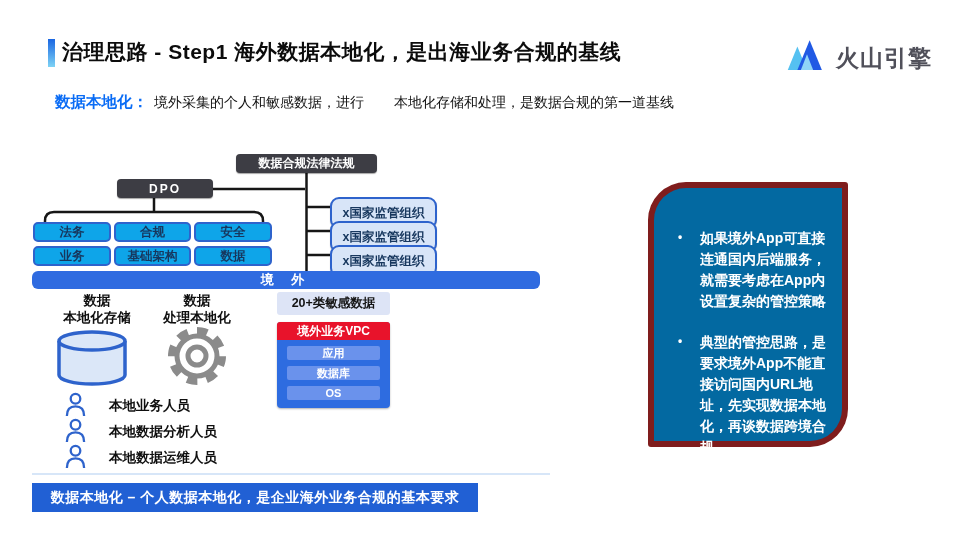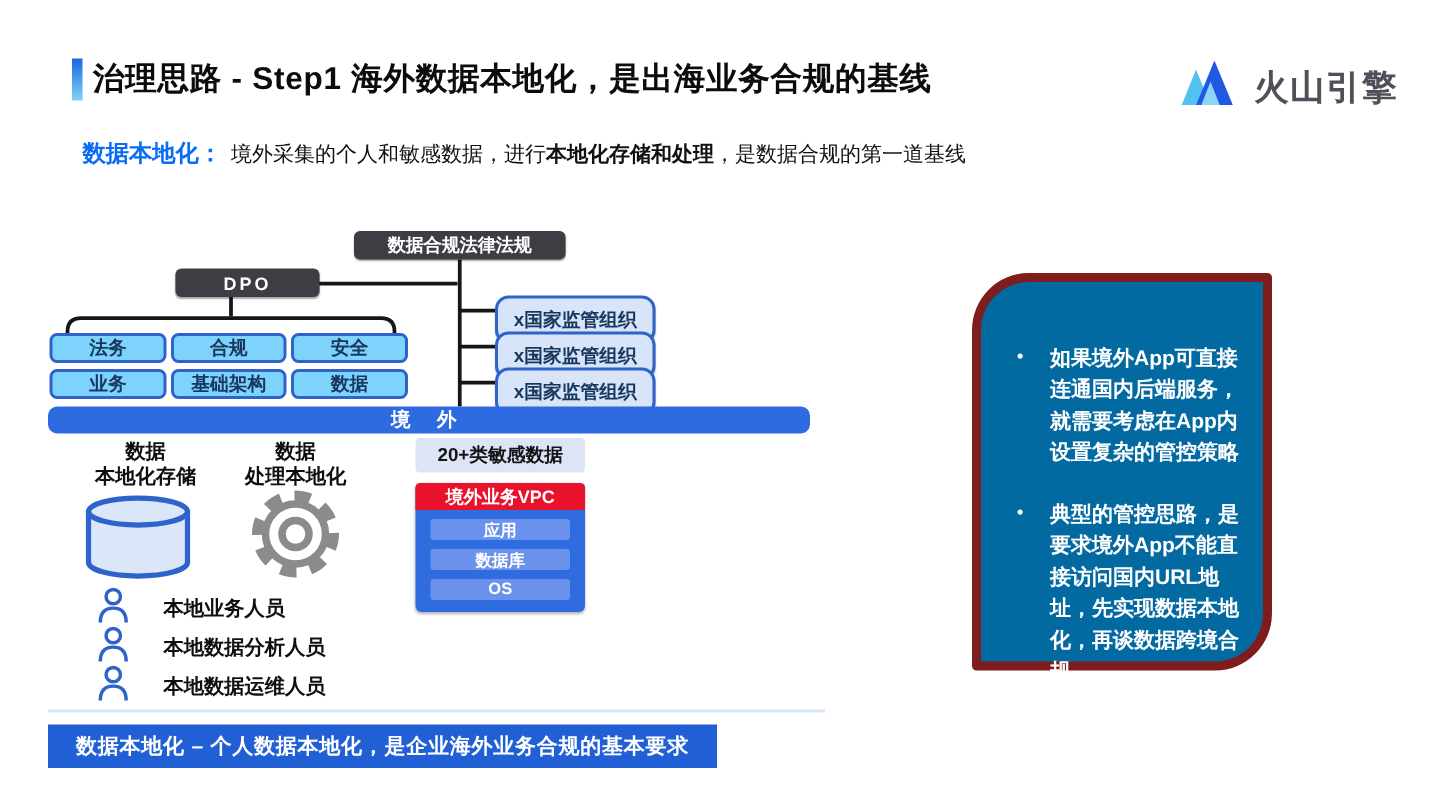--- a/index.html
+++ b/index.html
@@ -11,28 +11,28 @@
 
   
   .accent-bar{left:48px;top:39px;width:7px;height:28px;background:linear-gradient(#1a66e2,#7ed3f5);}
   .page-title{left:62px;top:38px;font-size:21px;font-weight:bold;color:#0c0c0c;letter-spacing:.5px;white-space:nowrap;}
   .logo{right:28px;top:38px;display:flex;align-items:center;gap:8px;}
   .logo-text{font-size:23px;font-weight:bold;color:#50505a;letter-spacing:1px;}
 
   
   .subtitle{left:55px;top:92px;font-size:14px;color:#111;white-space:nowrap;}
   .subtitle .lead{color:#0a6cf5;font-weight:bold;font-size:15.5px;margin-right:6px;}
-  .subtitle .b{font-weight:bold;}
+  .subtitle .b{font-weight:normal;margin-left:30px;}
 
   
   .dark-box{background:#3d3d44;color:#fff;font-weight:bold;font-size:12px;border-radius:4px;
     display:flex;align-items:center;justify-content:center;box-shadow:0 1px 1px rgba(0,0,0,.35);}
   .law-box{left:236px;top:154px;width:141px;height:19px;}
   .dpo-box{left:117px;top:179px;width:96px;height:19px;letter-spacing:2px;}
-  .dept-box{background:#7dd3fc;border:2px solid #2e63cc;border-radius:5px;color:#17375e;
+  .dept-box{background:#0ea5e9;border:2px solid #2e63cc;border-radius:5px;color:#17375e;
     font-weight:bold;font-size:12.5px;display:flex;align-items:center;justify-content:center;box-sizing:border-box;}
   .reg-box{background:#d8e5f8;border:2px solid #2e63cc;border-radius:9px;color:#17375e;
     font-weight:bold;font-size:12.5px;display:flex;align-items:center;justify-content:center;box-sizing:border-box;
     left:330px;width:107px;height:32px;box-shadow:0 1px 1px rgba(0,0,0,.25);}
   .overseas-bar{left:32px;top:271px;width:508px;height:18px;background:#2f6be0;border-radius:6px;
     color:#fff;font-weight:bold;font-size:13px;letter-spacing:7px;display:flex;align-items:center;justify-content:center;}
   .mini-label{font-size:13.5px;font-weight:bold;color:#0f0f0f;text-align:center;white-space:pre-line;line-height:1.25;}
   .sensitive-box{left:277px;top:292px;width:113px;height:23px;background:#dde4f6;border-radius:3px;
     color:#141414;font-weight:bold;font-size:12.5px;display:flex;align-items:center;justify-content:center;}
   .vpc{left:277px;top:322px;width:113px;background:#2e6ce0;border-radius:4px;padding-bottom:8px;box-shadow:0 1px 2px rgba(0,0,0,.3);}

